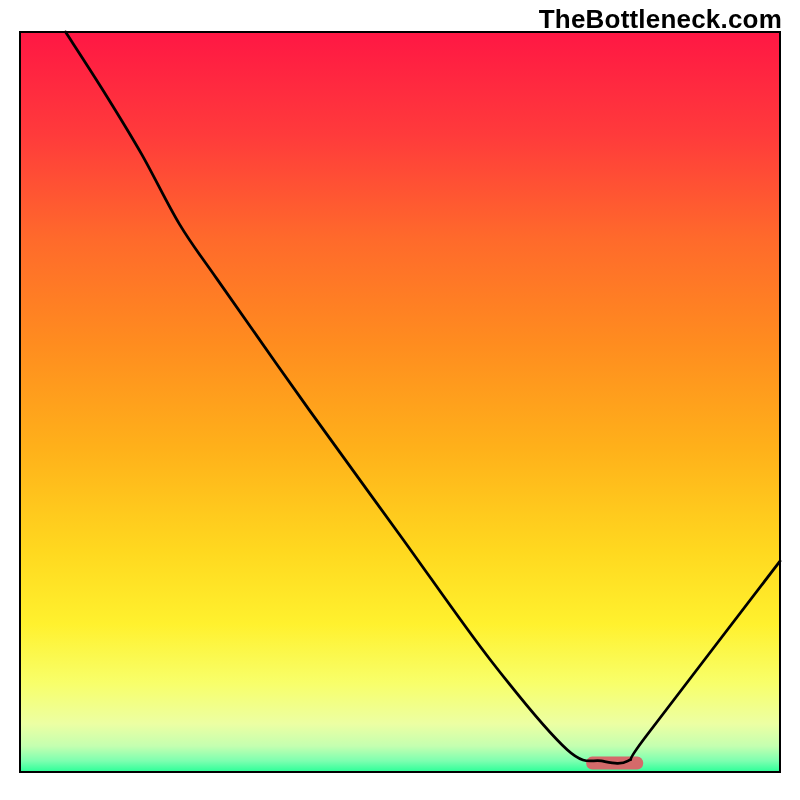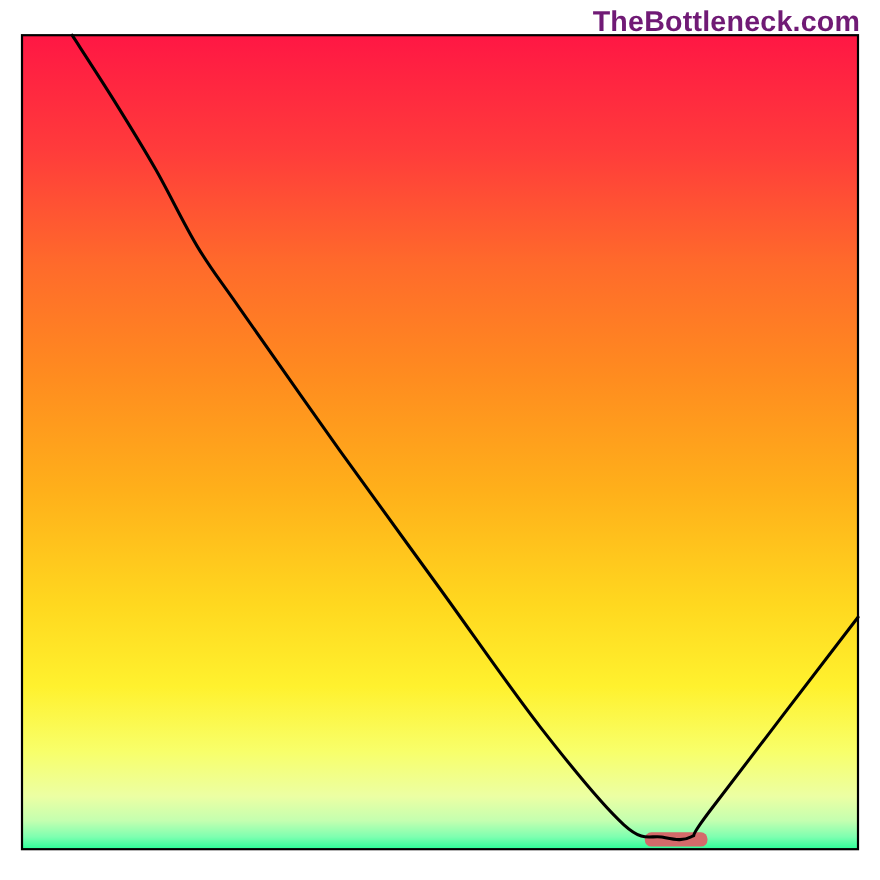--- a/index.html
+++ b/index.html
@@ -14,21 +14,21 @@
     position: relative;
     width: 800px;
     height: 800px;
   }
   .watermark {
     position: absolute;
     top: 4px;
     right: 18px;
     font-size: 26px;
     font-weight: 600;
-    color: #701a75;
+    color: #000000;
     letter-spacing: 0.2px;
   }
   svg.plot {
     position: absolute;
     left: 0;
     top: 0;
   }
 </style>
 </head>
 <body>

